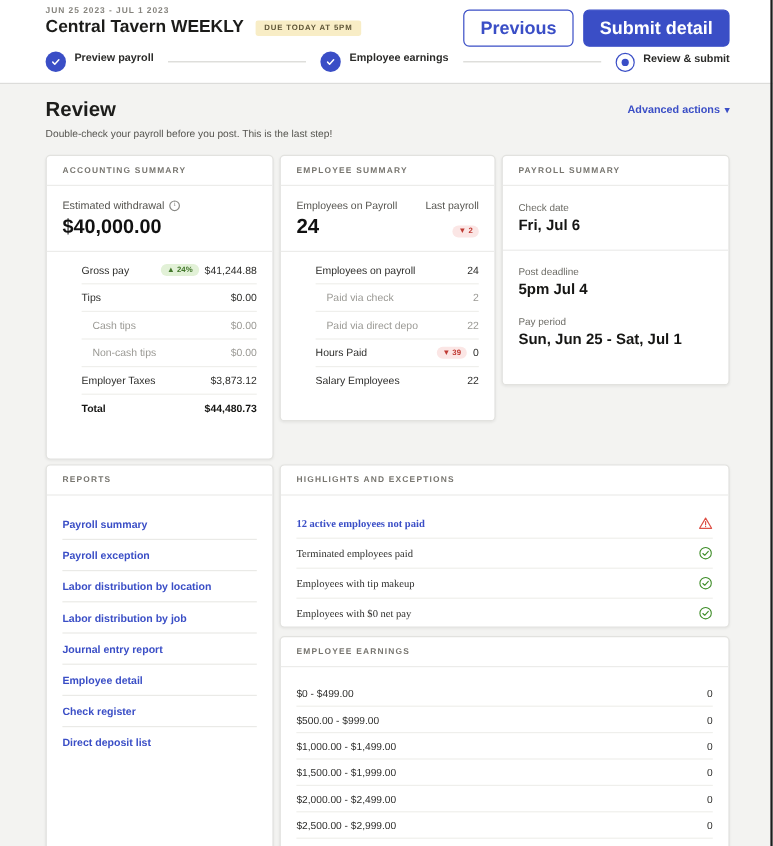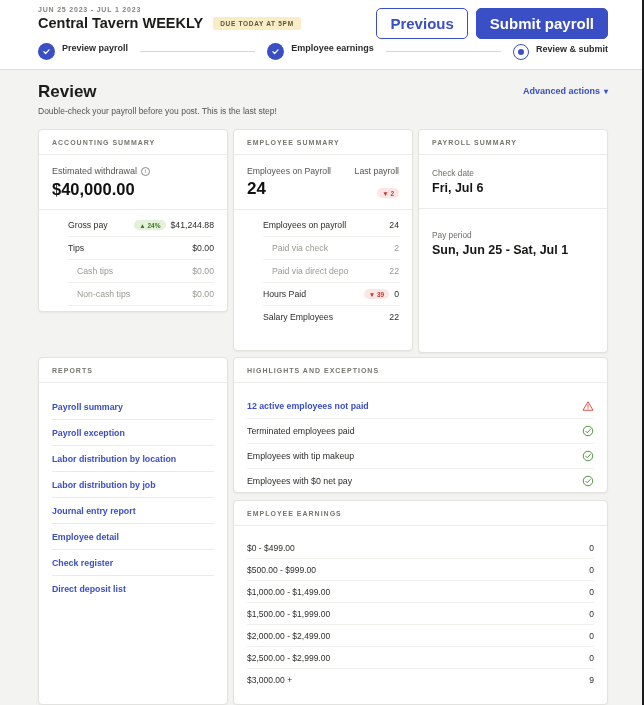--- a/index.html
+++ b/index.html
@@ -42,23 +42,23 @@
   .adv-actions { font-size:9px; font-weight:bold; color:#3a4ec6; cursor:pointer; margin-top:4px; }
   .adv-actions .caret { font-size:8px; margin-left:4px; }
   .review-sub { font-size:8.5px; color:#55544f; margin-top:4px; margin-bottom:13px; }
 
   
   .card { background:#fff; border:1px solid #e2e2df; border-radius:4px; box-shadow:0 1px 2px rgba(0,0,0,0.05); overflow:hidden; }
   .card-hd { padding:9px 13px 8px 13px; font-size:7px; font-weight:bold; letter-spacing:1px; color:#77756f; border-bottom:1px solid #ececea; }
   .card-body { padding:11px 13px; }
 
   .row1 { display:flex; gap:5px; }
-  .card-acct { width:190px; height:183px; }
+  .card-acct { width:190px; height:254px; }
   .card-emp  { width:180px; height:222px; }
-  .card-pay  { width:190px; height:224px; }
+  .card-pay  { width:190px; height:192px; }
 
   .row2 { display:flex; gap:5px; margin-top:4px; }
   .card-reports { width:190px; height:348px; }
   .col-right { width:375px; display:flex; flex-direction:column; gap:7px; }
   .card-highlights { height:136px; }
   .card-earnings { height:205px; }
 
   
   .est-label { font-size:9px; color:#55544f; display:flex; align-items:center; gap:4px; }
   .est-value { font-size:16.5px; font-weight:bold; color:#111; margin-top:4px; }
@@ -87,21 +87,21 @@
   .pay-value { font-size:12.5px; font-weight:bold; color:#161614; margin-top:3px; }
   .pay-block { padding:2px 0 4px 0; }
   .pay-div { border-top:1px solid #ececea; margin:9px -13px 10px -13px; }
   .pay-gap { height:9px; }
 
   
   .report-link { font-size:8.8px; font-weight:bold; color:#3a4ec6; padding:8px 0 7px 0; border-bottom:1px solid #eaeae7; cursor:pointer; }
   .report-link:last-child { border-bottom:none; }
 
   
-  .hl-row { display:flex; justify-content:space-between; align-items:center; padding:6px 0; border-bottom:1px solid #efefec; font-size:8.8px; color:#2d2d2b; }
+  .hl-row { display:flex; justify-content:space-between; align-items:center; padding:6px 0; border-bottom:1px solid #efefec; font-size:8.8px; color:#2d2d2b;font-family:Liberation Serif, serif; }
   .hl-row:last-child { border-bottom:none; }
   .hl-row .hl-label.link { color:#3a4ec6; font-weight:bold; cursor:pointer; }
   .hl-icon { width:12px; height:12px; display:inline-flex; }
 
   
   .earn-hdr { display:flex; justify-content:space-between; font-size:8.8px; color:#3a3a37; padding:4px 0 7px 0; border-bottom:1px solid #e4e4e1; }
   .earn-row { display:flex; justify-content:space-between; font-size:8.5px; color:#2d2d2b; padding:5.5px 0; border-bottom:1px solid #efefec; }
   .earn-row:last-child { border-bottom:none; }
 </style>
 </head>
@@ -111,21 +111,21 @@
 
 <div class="header-band">
   <div class="hdr-top">
     <div class="hdr-daterange">JUN 25 2023 - JUL 1 2023</div>
     <div class="hdr-titlerow">
       <span class="hdr-title">Central Tavern WEEKLY</span>
       <span class="due-badge">DUE TODAY AT 5PM</span>
     </div>
     <div class="hdr-buttons">
       <button class="btn btn-outline">Previous</button>
-      <button class="btn btn-primary">Submit payroll</button>
+      <button class="btn btn-primary">Submit detail</button>
     </div>
   </div>
   <div class="stepper" id="stepper">
       <div class="step">
         <div class="step-circle complete">
           <svg width="9" height="9" viewBox="0 0 16 16" fill="none">
             <path d="M3.5 8.5l3 3 6-6.5" stroke="#fff" stroke-width="2.2" stroke-linecap="round" stroke-linejoin="round"></path>
           </svg>
         </div>
         <span class="step-label">Preview payroll</span>
@@ -186,20 +186,26 @@
               <span class="right">
                 <span class="val">$0.00</span>
               </span>
             </div>
             <div class="srow sub">
               <span class="lbl">Non-cash tips</span>
               <span class="right">
                 <span class="val">$0.00</span>
               </span>
             </div>
+            <div class="srow">
+              <span class="lbl">Employer Taxes</span>
+              <span class="right">
+                <span class="val">$3,873.12</span>
+              </span>
+            </div>
             <div class="srow bold">
               <span class="lbl">Total</span>
               <span class="right">
                 <span class="val">$44,480.73</span>
               </span>
             </div>
           </div>
       </div>
     </div>
 
@@ -254,20 +260,24 @@
     </div>
 
     <div class="card card-pay">
       <div class="card-hd">PAYROLL SUMMARY</div>
       <div class="card-body">
         <div class="pay-block">
           <div class="pay-label">Check date</div>
           <div class="pay-value">Fri, Jul 6</div>
         </div>
         <div class="pay-div"></div>
+        <div class="pay-block">
+          <div class="pay-label">Post deadline</div>
+          <div class="pay-value">5pm Jul 4</div>
+        </div>
         <div class="pay-gap"></div>
         <div class="pay-block">
           <div class="pay-label">Pay period</div>
           <div class="pay-value">Sun, Jun 25 - Sat, Jul 1</div>
         </div>
       </div>
     </div>
   </div>
 
   <div class="row2">

